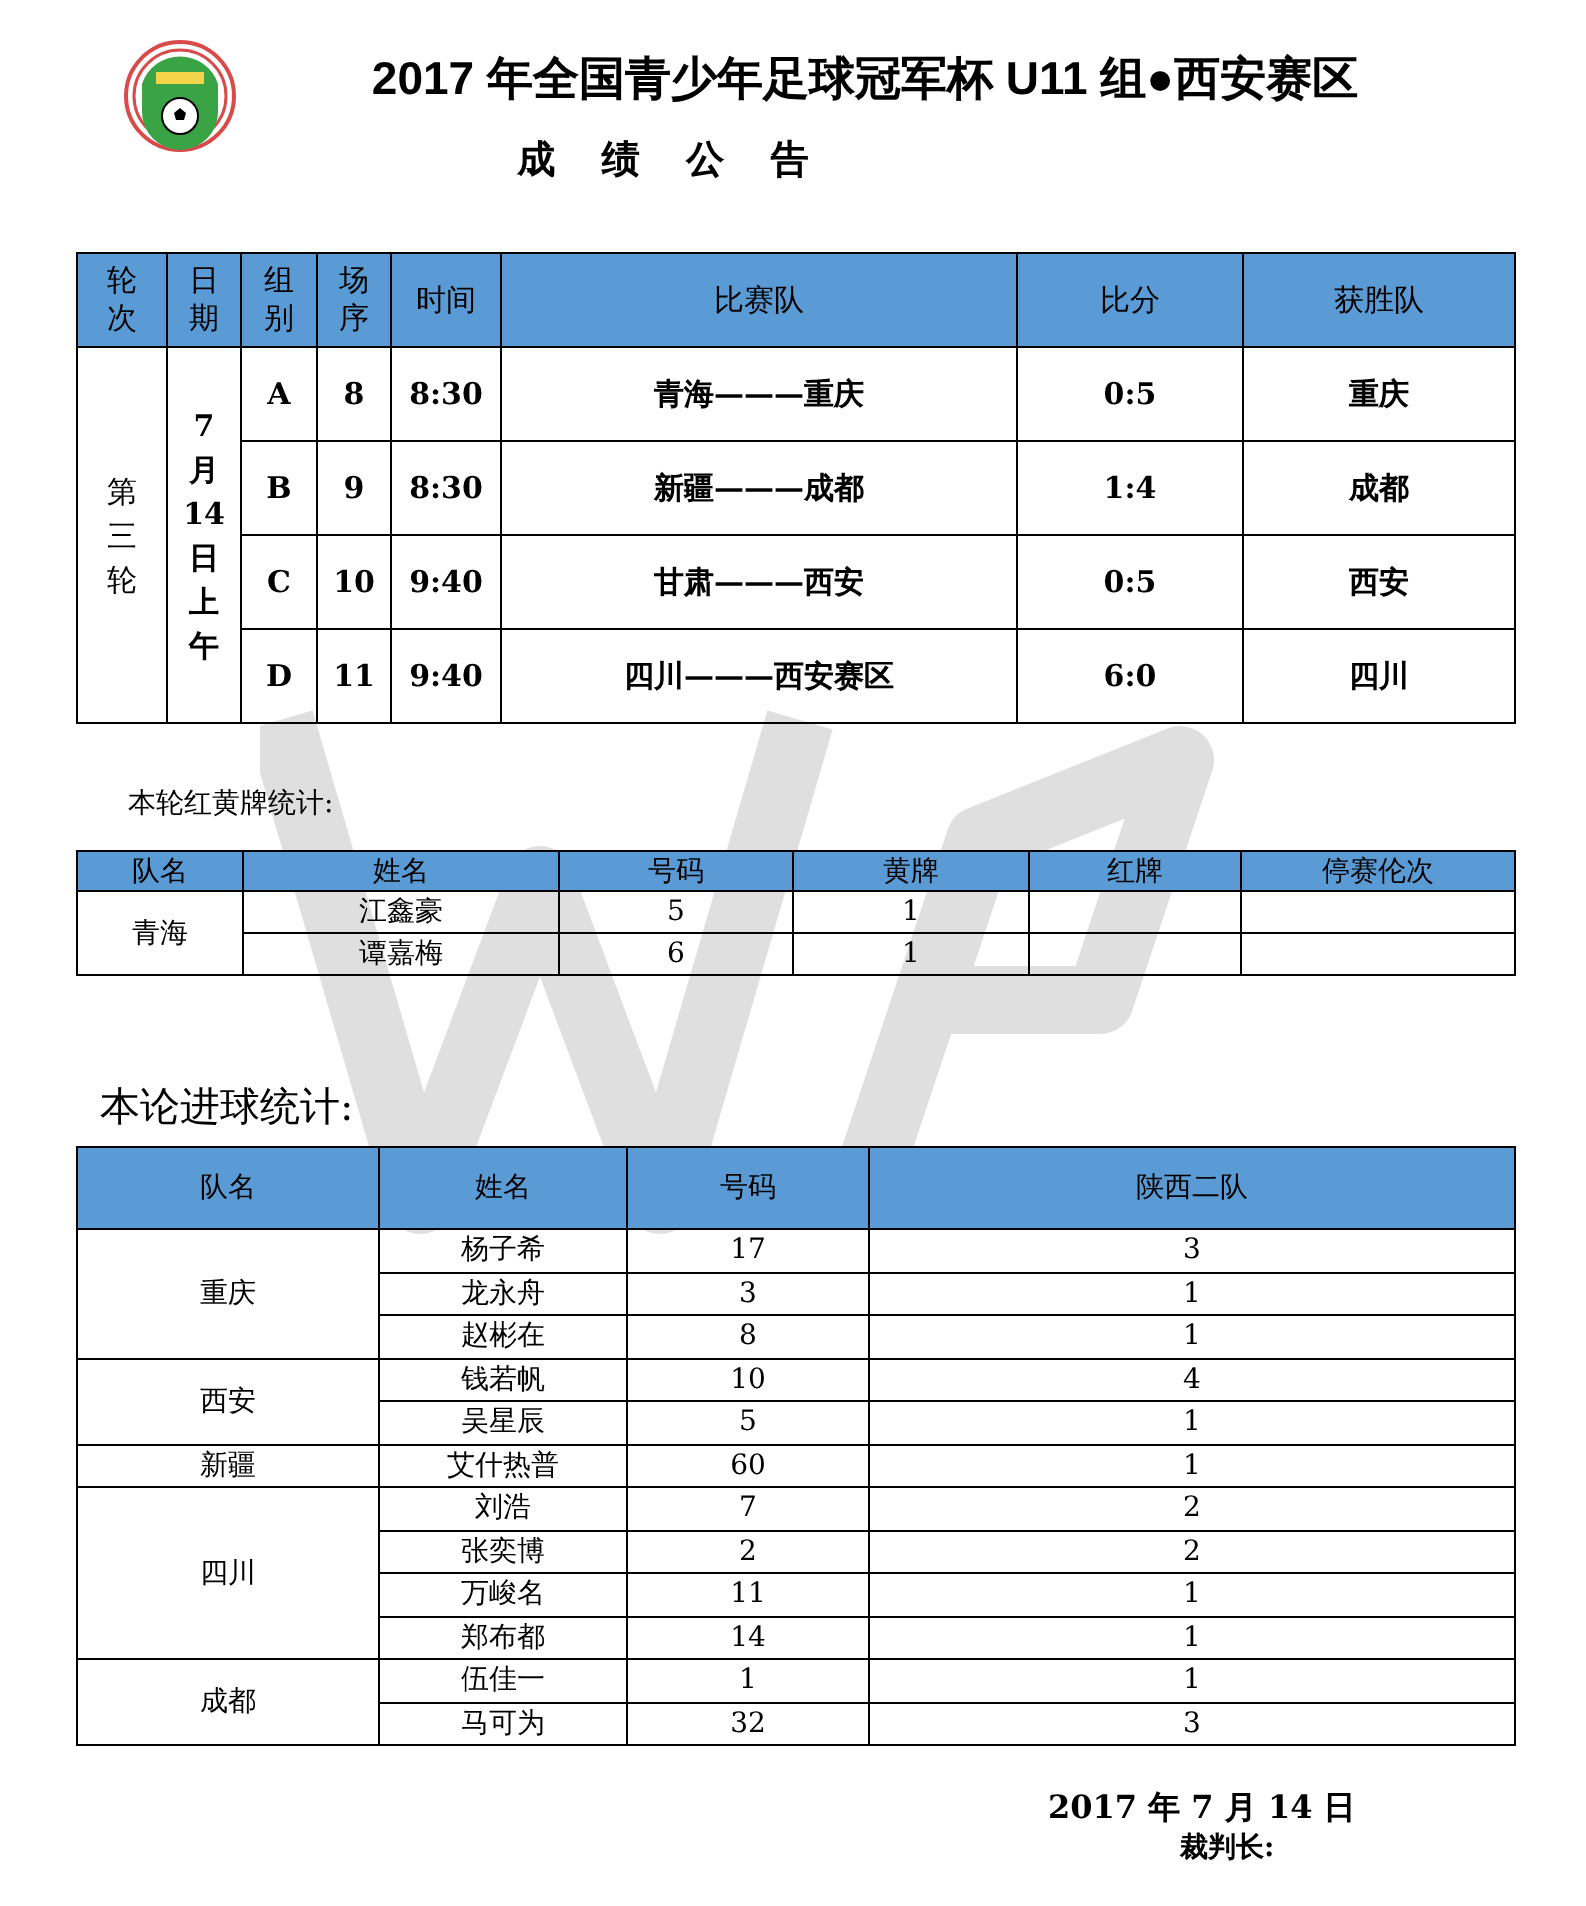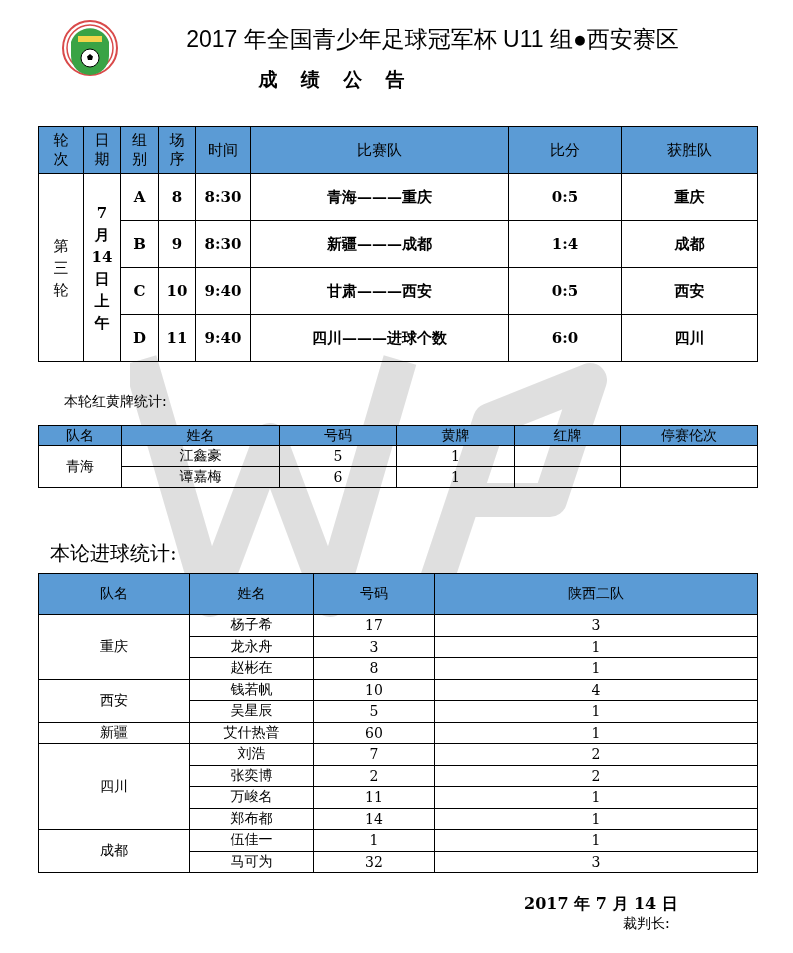--- a/index.html
+++ b/index.html
@@ -1,42 +1,42 @@
 <!DOCTYPE html>
 <html><head>
 <meta charset="utf-8">
 <style>
   html, body { margin:0; padding:0; background:#fff; }
   body { width:793px; height:953px; position:relative; overflow:hidden;
          font-family:"DejaVu Serif","Liberation Serif",serif; color:#000; }
   .abs { position:absolute; }
   .logo { left:62px; top:20px; width:56px; height:56px; }
   .title { left:0; width:793px; top:24px; text-align:center; font-family:"Liberation Sans","DejaVu Sans",sans-serif;
-           font-weight:normal; font-size:23px; padding-left:72px; box-sizing:border-box; letter-spacing:0px; }
+           font-weight:bold; font-size:23px; padding-left:72px; box-sizing:border-box; letter-spacing:0px; }
   .subtitle { left:0; width:672px; top:67px; text-align:center; font-family:"Liberation Sans","DejaVu Sans",sans-serif;
               font-weight:bold; font-size:19px; letter-spacing:9px; }
   table { border-collapse:collapse; position:absolute; table-layout:fixed; }
   td, th { border:1px solid #000; text-align:center; padding:0; font-weight:normal; }
   th { background:#5b9bd5; }
   .t1 { left:38px; top:126px; width:719px; font-size:15px; }
   .t1 th { height:46px; font-size:15px; line-height:19px; }
   .t1 td { height:46px; font-size:15px; }
   .t1 td.bold { font-weight:bold; }
   .vert { line-height:22px; }
   .h2 { font-size:14px; }
   .sec1 { left:64px; top:393px; }
   .sec2 { left:50px; top:540px; font-size:20px;text-align:right; }
   .t2 { left:38px; top:425px; width:719px; font-size:14px; }
   .t2 th { height:19px; font-size:14px; }
   .t2 td { height:20px; font-size:14px; }
   .t3 { left:38px; top:573px; width:719px; font-size:14px; }
   .t3 th { height:40px; font-size:14px; }
   .t3 td { height:20.5px; font-size:14px; }
   .footer-date { left:524px; top:894px; font-size:16px; font-weight:bold; }
-  .footer-judge { left:590px; top:915px; font-size:14px; font-weight:normal;margin-left:33px; }
+  .footer-judge { left:590px; top:915px; font-size:14px; font-weight:bold; }
   .watermark { left:130px; top:300px; width:520px; height:330px; opacity:0.12; pointer-events:none; }
 </style>
 </head>
 <body>
 
 <svg class="abs watermark" viewBox="0 0 520 330">
   <polyline points="10,60 80,300 140,140 200,300 270,60" fill="none" stroke="#000" stroke-width="34" stroke-linejoin="round"></polyline>
   <polyline points="300,300 360,120 460,80 420,200 340,200" fill="none" stroke="#000" stroke-width="34" stroke-linejoin="round"></polyline>
 </svg>
 
@@ -103,21 +103,21 @@
       <td class="bold">10</td>
       <td class="bold">9:40</td>
       <td class="bold">甘肃———西安</td>
       <td class="bold">0:5</td>
       <td class="bold">西安</td>
     </tr>
     <tr>
       <td class="bold">D</td>
       <td class="bold">11</td>
       <td class="bold">9:40</td>
-      <td class="bold">四川———进球个数</td>
+      <td class="bold">四川———西安赛区</td>
       <td class="bold">6:0</td>
       <td class="bold">四川</td>
     </tr>
   </tbody>
 </table>
 
 <div class="abs h2 sec1">本轮红黄牌统计:</div>
 <table class="t2">
   <colgroup>
     <col style="width:83px">

